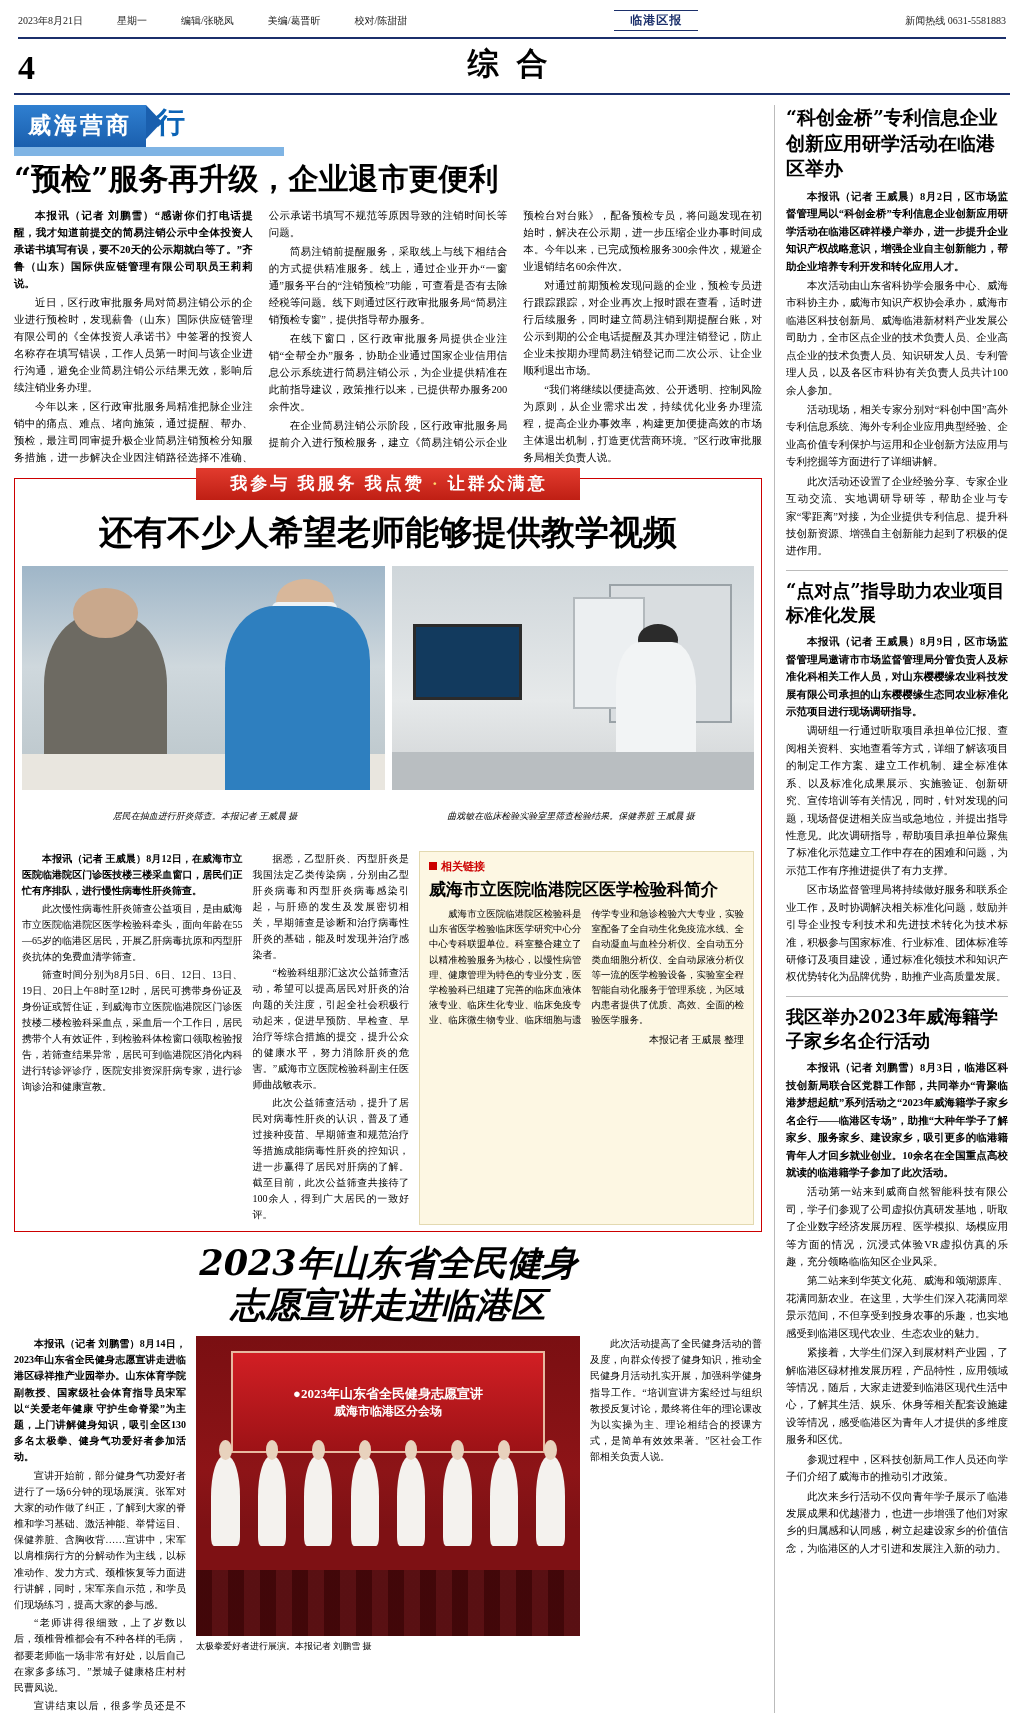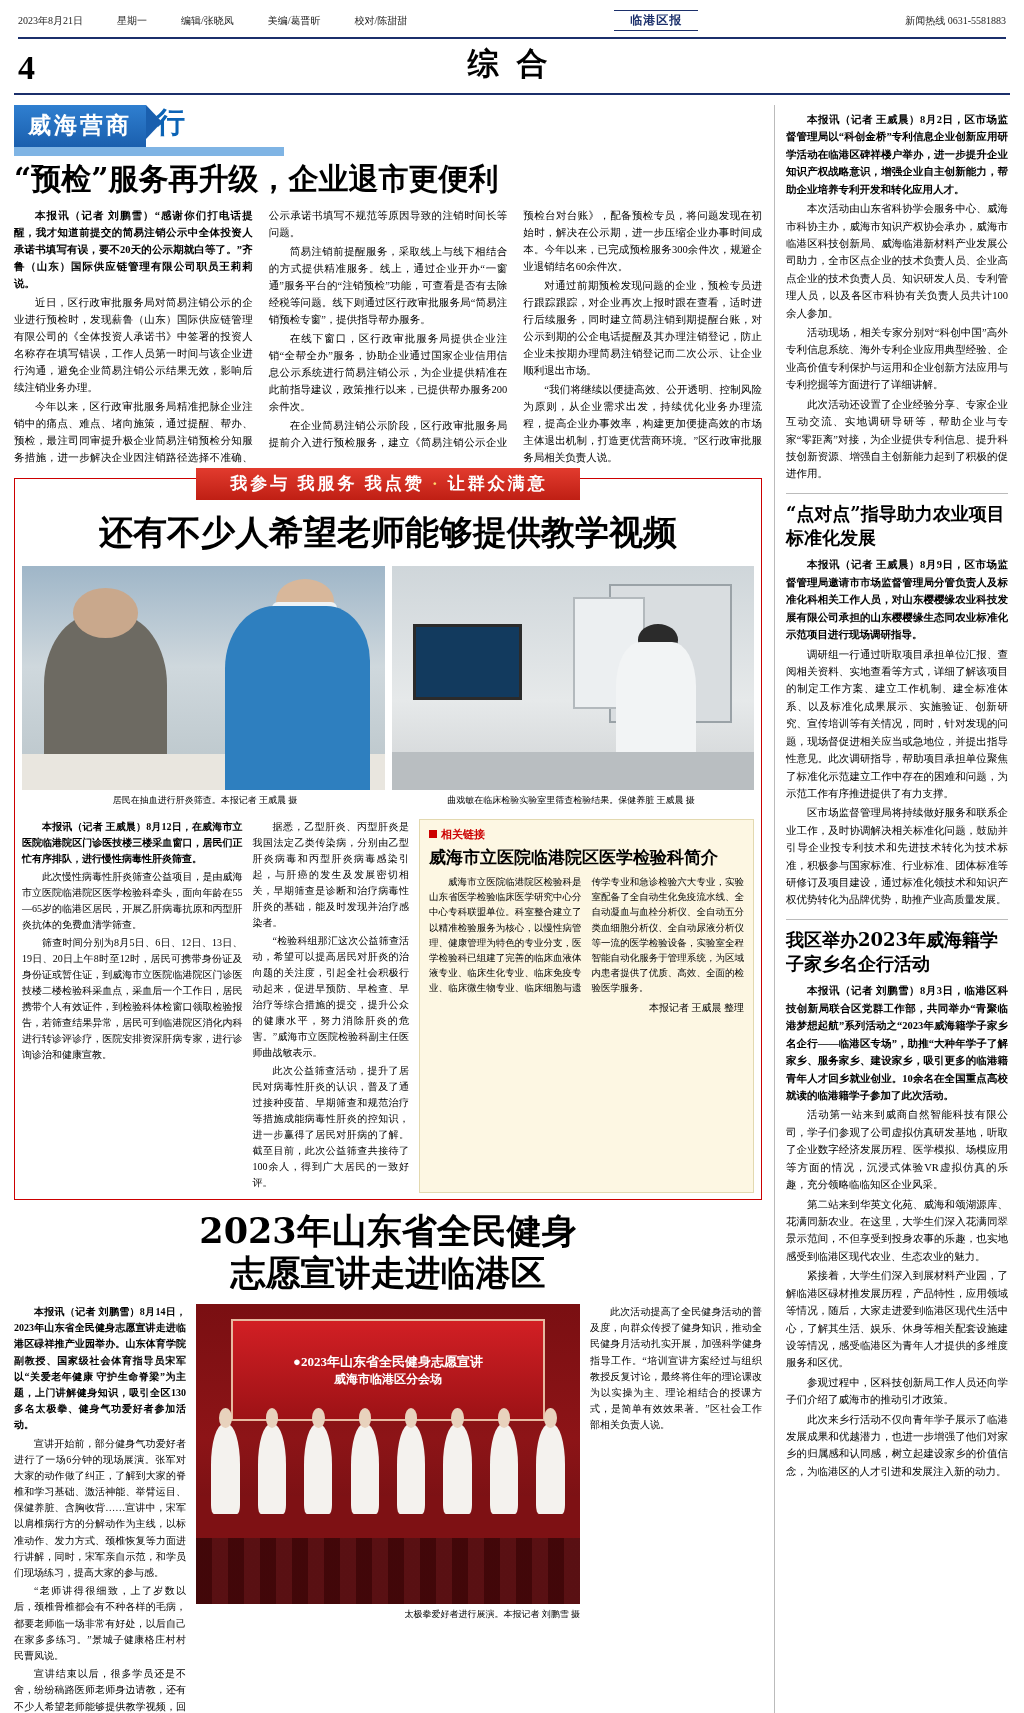--- a/index.html
+++ b/index.html
@@ -124,21 +124,21 @@
   .yb-head .sq { display:inline-block; width:8px; height:8px; background:#c00; margin-right:4px; }
   .yb-title { font-size:17px; font-weight:bold; line-height:1.35; margin-bottom:6px; font-family:"DejaVu Serif", serif; }
   .yb-body { column-count:2; column-gap:10px; font-size:9.5px; line-height:1.6; text-align:justify; }
   .yb-body p { margin:0 0 2px 0; text-indent:2em; }
   .yb-sign { text-align:right; font-size:10px; margin-top:4px; }
 
   
   .bottom { margin-top:10px; }
   .headline3 {
     text-align:center; font-size:35px; font-weight:bold; line-height:1.2;
-    font-family:"DejaVu Serif", serif; margin:4px 0 10px 0;
+    font-family:"DejaVu Serif", serif; margin:4px 0 10px 0;font-style:italic;
   }
   .bot-row { display:flex; gap:10px; }
   .bot-col { width:172px; font-size:10px; line-height:1.62; text-align:justify; }
   .bot-col p { margin:0 0 2px 0; text-indent:2em; }
   .bot-photo { width:384px; }
   .stage {
     width:100%; height:300px; position:relative; overflow:hidden;
     background:linear-gradient(180deg,#7a0f12 0%,#8d1417 45%,#5d0c0f 100%);
   }
   .screen {
@@ -147,21 +147,21 @@
     border:2px solid #e7b9a0; color:#fff; text-align:center;
     display:flex; flex-direction:column; justify-content:center; 
   }
   .screen .l1 { font-size:13px; font-weight:bold; }
   .screen .l2 { font-size:12px; font-weight:bold; }
   .floor { position:absolute; left:0; bottom:0; width:100%; height:36%; background:#7e1114; }
   .performers { position:absolute; left:4%; bottom:30%; width:92%; height:30%; display:flex; justify-content:space-between; }
   .perf { width:8%; height:100%; background:#f4f2ee; border-radius:45% 45% 10% 10%; position:relative; }
   .perf:before { content:""; position:absolute; left:28%; top:-18%; width:44%; height:22%; background:#e8d2bd; border-radius:50%; }
   .seats { position:absolute; left:0; bottom:0; width:100%; height:22%; background:repeating-linear-gradient(90deg,#3b0608 0 16px,#551013 16px 32px); opacity:.9; }
-  .bot-capt { font-size:9px; text-align:right; padding:4px 0 4px 0; }
+  .bot-capt { font-size:9px; text-align:left; padding:4px 0 4px 0; }
 
   
   .r-title { font-size:19px; font-weight:bold; line-height:1.35; font-family:"DejaVu Serif", serif; }
   .r-title.small { font-size:18px; }
   .r-body { font-size:10.5px; line-height:1.66; text-align:justify; margin-top:6px; }
   .r-body p { margin:0 0 2px 0; text-indent:2em; }
   .r-sep { border-top:1px solid #bbb; margin:10px 0 8px 0; }
 </style>
 </head>
 <body>
@@ -229,21 +229,21 @@
             <div class="pic pB">
               <div class="mon"></div>
                 <div class="mach"></div>
                 <div class="mach2"></div>
                 <div class="hd"></div>
                 <div class="per"></div>
                 <div class="desk"></div>
             </div>
           </div>
         </div>
-        <div style="display:flex;padding:0 7px;">
+        <div style="display:flex;padding:16px 7px;font-style:italic;">
           <div style="width:50%" class="caption">居民在抽血进行肝炎筛查。本报记者 王威晨 摄</div>
           <div style="width:50%" class="caption">曲戏敏在临床检验实验室里筛查检验结果。保健养脏 王威晨 摄</div>
         </div>
 
         <div class="sub-cols">
           <div class="sub-left">
             <p class="lead">本报讯（记者 王威晨）8月12日，在威海市立医院临港院区门诊医技楼三楼采血窗口，居民们正忙有序排队，进行慢性病毒性肝炎筛查。</p>
             <p>此次慢性病毒性肝炎筛查公益项目，是由威海市立医院临港院区医学检验科牵头，面向年龄在55—65岁的临港区居民，开展乙肝病毒抗原和丙型肝炎抗体的免费血清学筛查。</p>
             <p>筛查时间分别为8月5日、6日、12日、13日、19日、20日上午8时至12时，居民可携带身份证及身份证或暂住证，到威海市立医院临港院区门诊医技楼二楼检验科采血点，采血后一个工作日，居民携带个人有效证件，到检验科体检窗口领取检验报告，若筛查结果异常，居民可到临港院区消化内科进行转诊评诊疗，医院安排资深肝病专家，进行诊询诊治和健康宣教。</p>
           </div>
@@ -302,20 +302,21 @@
             <p>此次活动提高了全民健身活动的普及度，向群众传授了健身知识，推动全民健身月活动扎实开展，加强科学健身指导工作。“培训宣讲方案经过与组织教授反复讨论，最终将住年的理论课改为以实操为主、理论相结合的授课方式，是简单有效效果著。”区社会工作部相关负责人说。</p>
           </div>
         </div>
       </div>
 
     </div>
 
     <div class="col-right">
 
       <div>
+        <div class="r-title">“科创金桥”专利信息企业创新应用研学活动在临港区举办</div>
         <div class="r-body">
           <p class="lead">本报讯（记者 王威晨）8月2日，区市场监督管理局以“科创金桥”专利信息企业创新应用研学活动在临港区碑祥楼户举办，进一步提升企业知识产权战略意识，增强企业自主创新能力，帮助企业培养专利开发和转化应用人才。</p>
           <p>本次活动由山东省科协学会服务中心、威海市科协主办，威海市知识产权协会承办，威海市临港区科技创新局、威海临港新材料产业发展公司助力，全市区点企业的技术负责人员、企业高点企业的技术负责人员、知识研发人员、专利管理人员，以及各区市科协有关负责人员共计100余人参加。</p>
           <p>活动现场，相关专家分别对“科创中国”高外专利信息系统、海外专利企业应用典型经验、企业高价值专利保护与运用和企业创新方法应用与专利挖掘等方面进行了详细讲解。</p>
           <p>此次活动还设置了企业经验分享、专家企业互动交流、实地调研导研等，帮助企业与专家“零距离”对接，为企业提供专利信息、提升科技创新资源、增强自主创新能力起到了积极的促进作用。</p>
         </div>
       </div>
 
       <div class="r-sep"></div>
 

